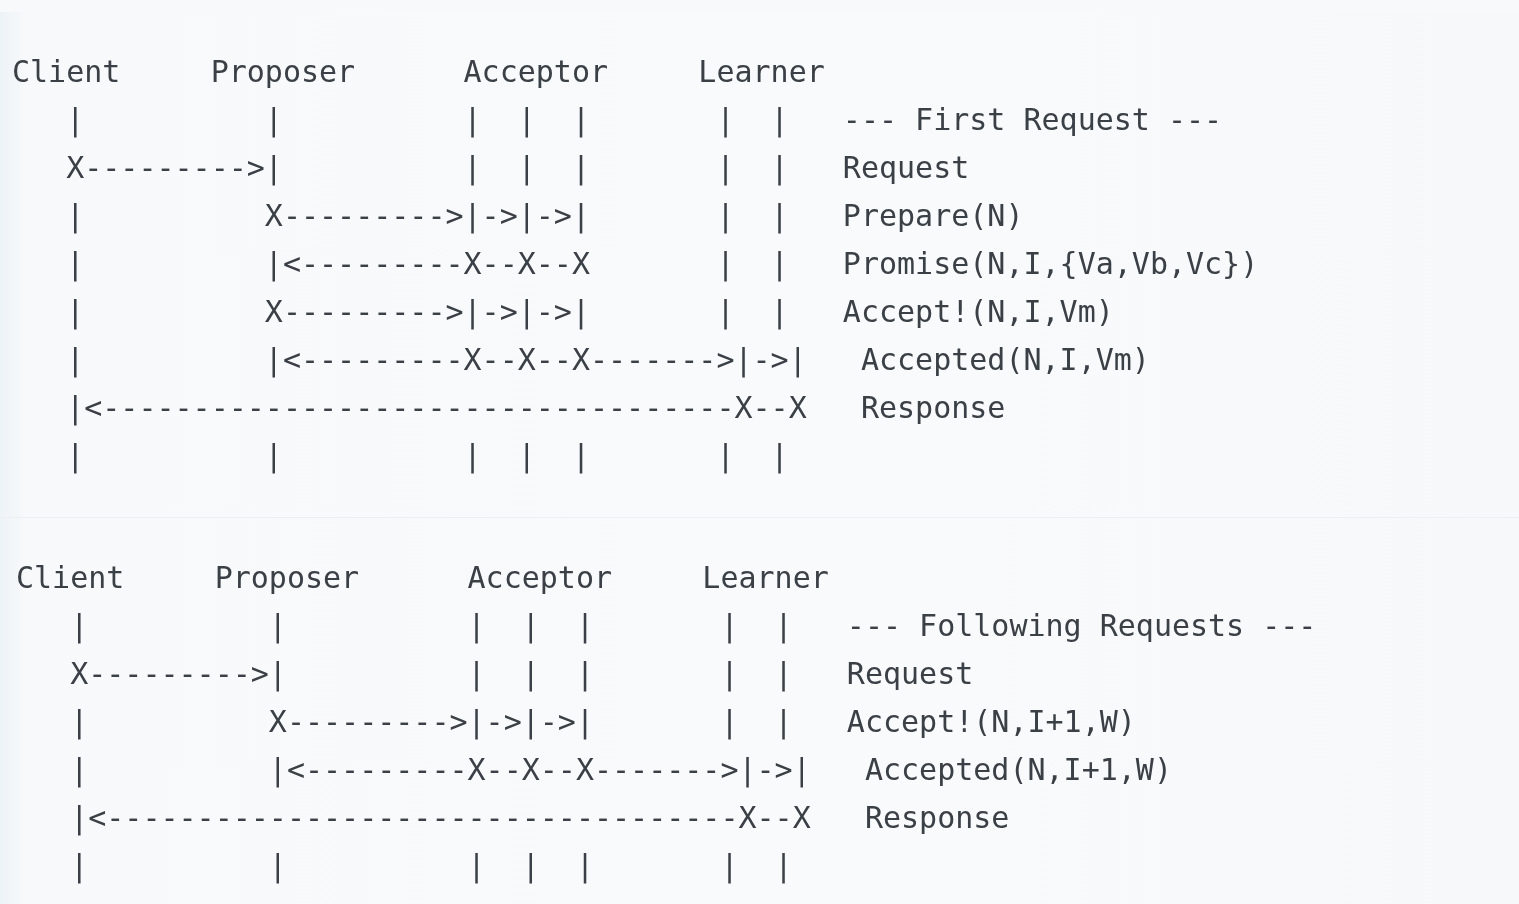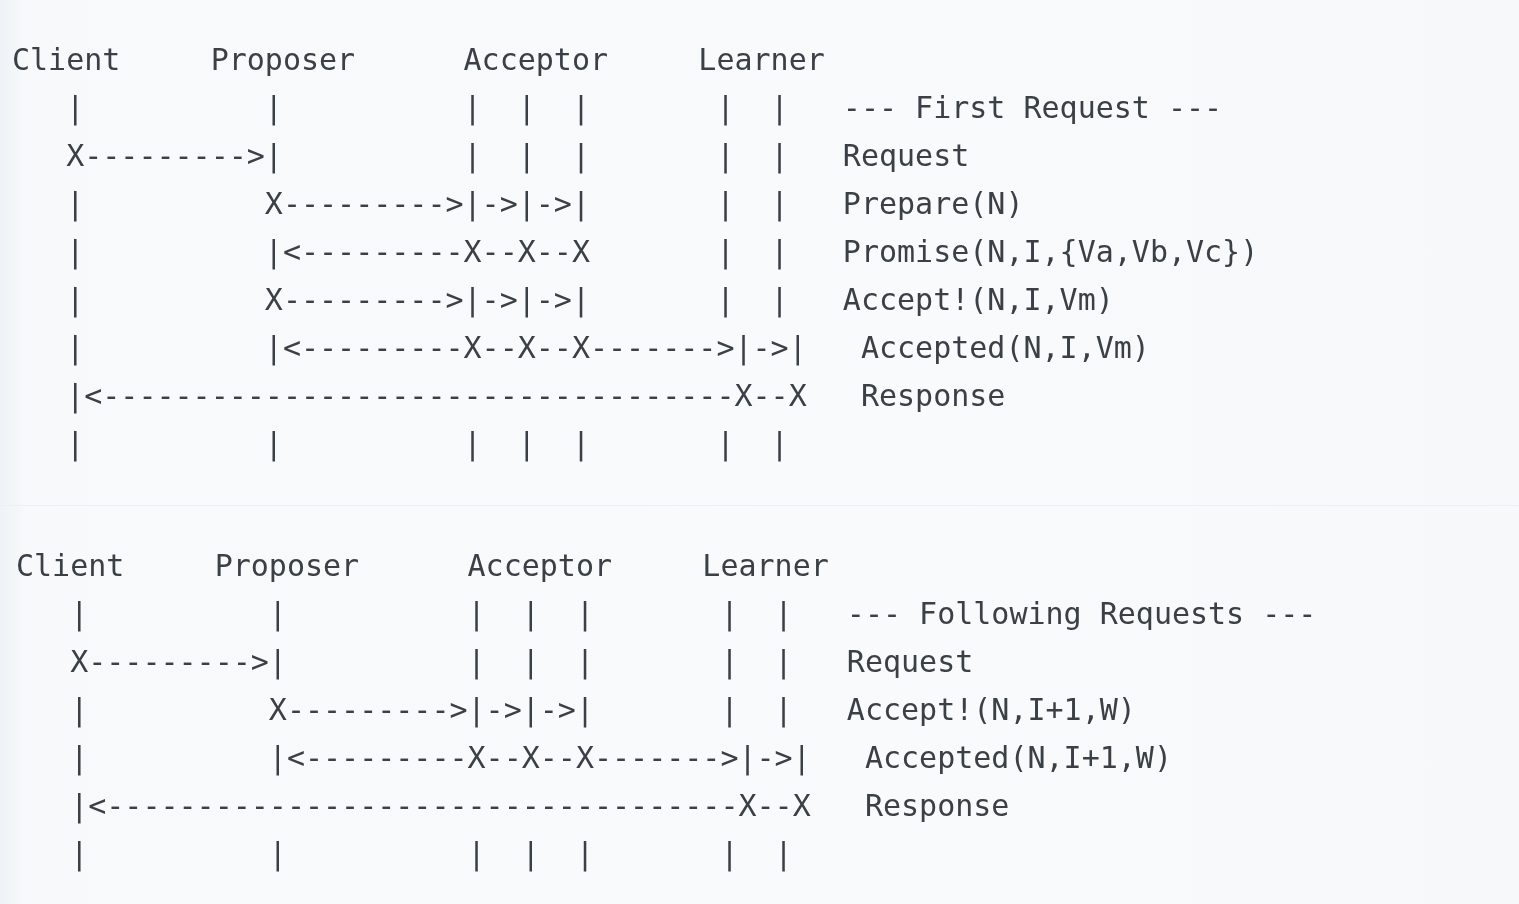--- a/index.html
+++ b/index.html
@@ -15,20 +15,21 @@
     background: #f7f9fb;
     font-family: "DejaVu Sans Mono", "Liberation Mono", monospace;
   }
 
   #page {
     position: relative;
     width: 1519px;
     height: 744px;
     background:
       linear-gradient(90deg, #eef3f8 0px, #f7f9fa 26px, #f8fafb 60%, #f6f8fa 100%);
+    margin-top: 12px;
   }
 
   .block {
     position: relative;
     width: 1519px;
     overflow: hidden;
   }
 
   #block-first  { height: 505px; padding-top: 36px; }
   #block-following {

